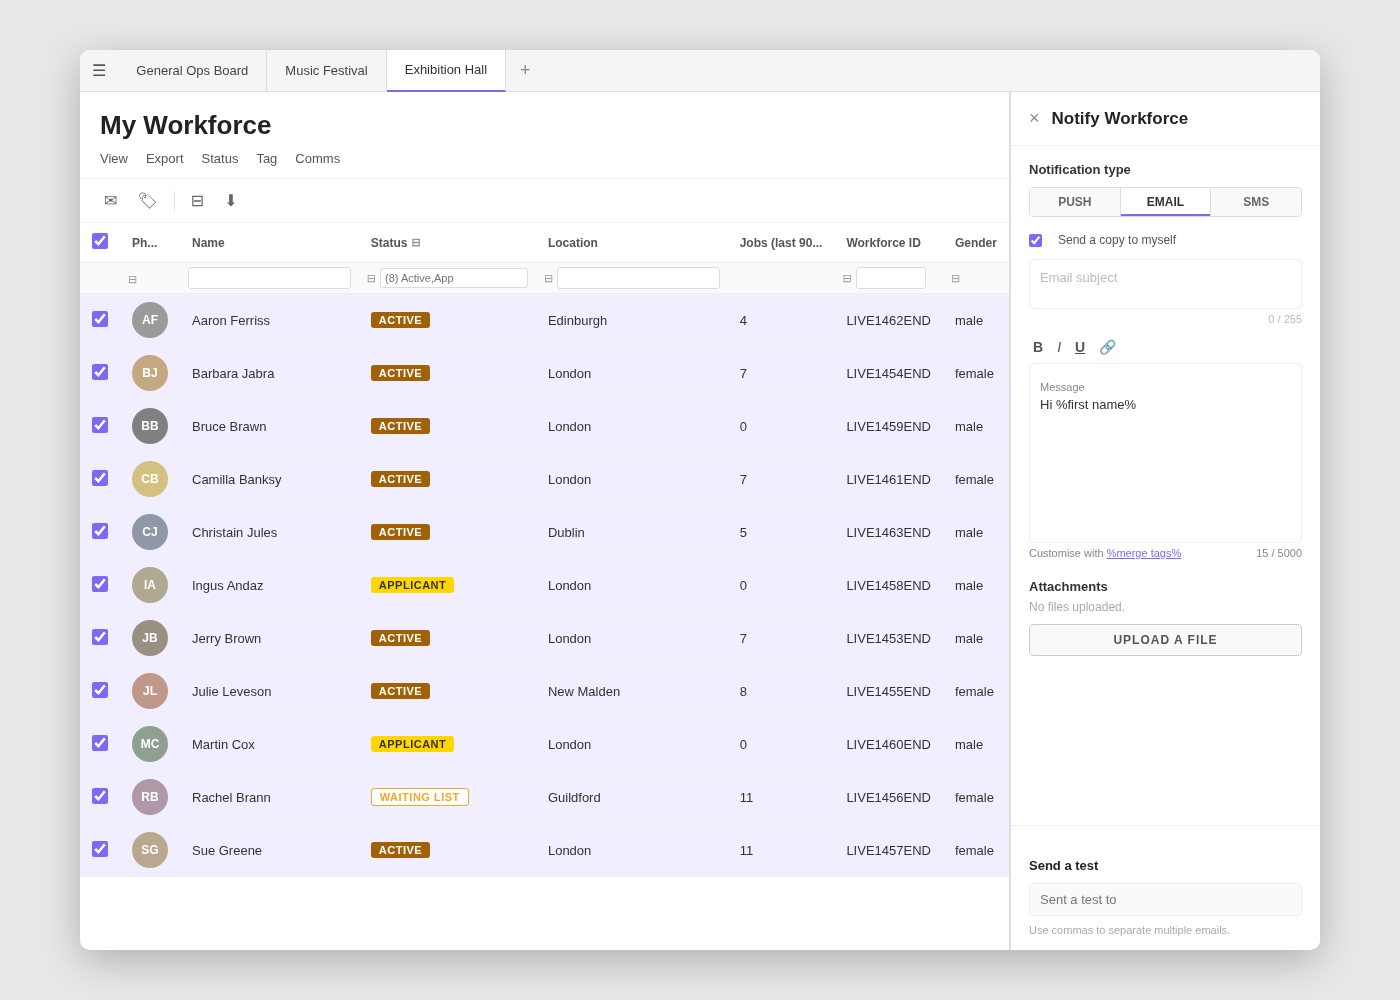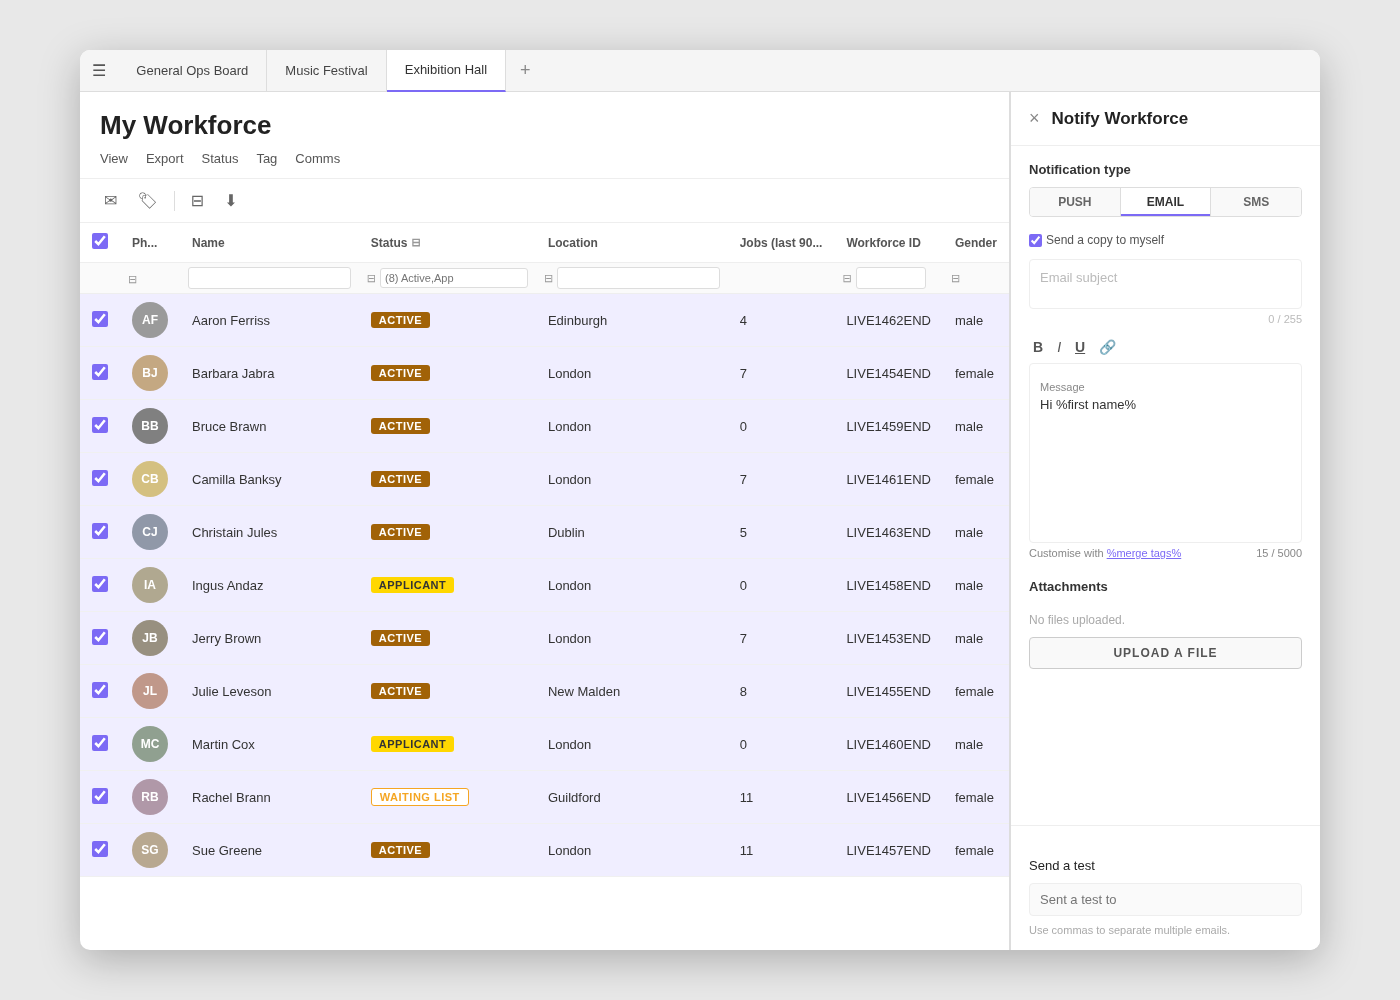--- a/index.html
+++ b/index.html
@@ -277,21 +277,21 @@
       color: #333;
     }
     .copy-icon {
       color: #bbb;
       font-size: 14px;
       cursor: pointer;
     }
     .copy-to-myself {
       display: flex;
       align-items: center;
-      gap: 4px;
+      gap: 16px;
       font-size: 12px;
       color: #555;
       margin-bottom: 12px;
     }
     .copy-to-myself input { accent-color: #7c6af5; }
     .email-subject-area {
       border: 1px solid #eee;
       border-radius: 4px;
       padding: 8px 10px;
       margin-bottom: 4px;
@@ -354,21 +354,21 @@
     .merge-tags-link {
       color: #7c6af5;
       text-decoration: underline;
       cursor: pointer;
     }
     .attachments-section { margin-bottom: 14px; }
     .attachments-label {
       font-size: 13px;
       font-weight: 600;
       color: #333;
-      margin-bottom: 19px;
+      margin-bottom: 6px;
     }
     .no-files {
       font-size: 12px;
       color: #aaa;
       margin-bottom: 10px;
     }
     .upload-btn {
       display: block;
       width: 100%;
       padding: 8px;
@@ -381,21 +381,21 @@
       letter-spacing: 1px;
       text-align: center;
       cursor: pointer;
     }
     .send-test-section {
       border-top: 1px solid #eee;
       padding: 14px 18px;
     }
     .send-test-label {
       font-size: 13px;
-      font-weight: 400;
+      font-weight: 700;
       color: #222;
       margin-bottom: 10px;
       margin-top: 18px;
     }
     .send-test-input {
       width: 100%;
       border: 1px solid #eee;
       border-radius: 4px;
       padding: 8px 10px;
       font-size: 13px;

